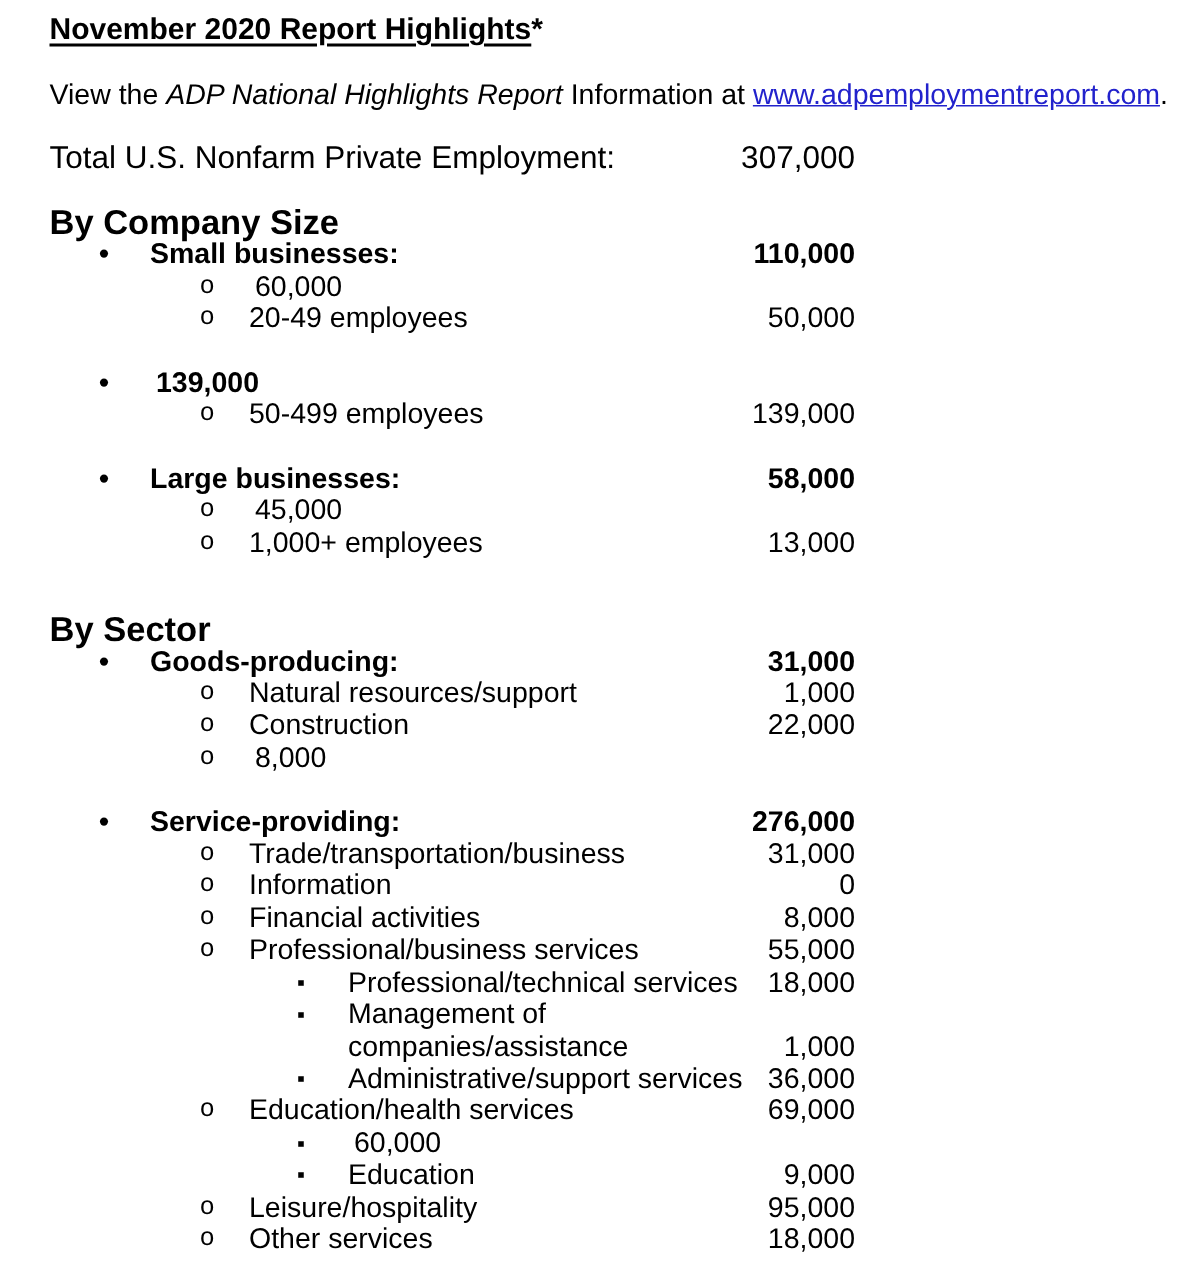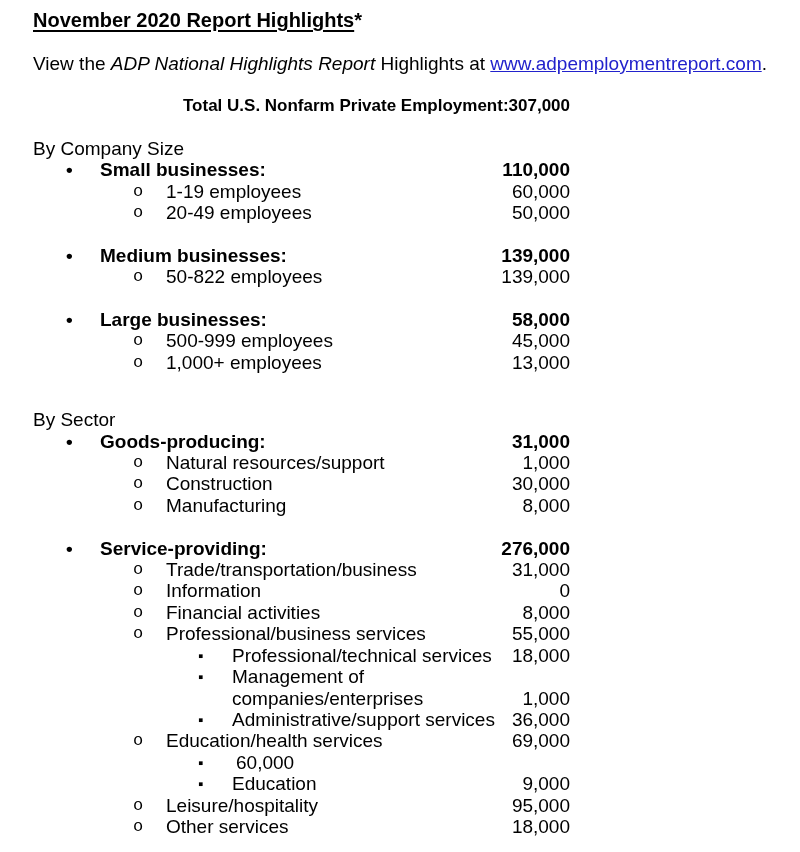--- a/index.html
+++ b/index.html
@@ -33,31 +33,30 @@
     white-space: nowrap;
   }
   .intro .report-name { font-style: italic; }
   .intro a {
     color: var(--link-color, #2222cc);
     cursor: pointer;
   }
   .total-row {
     display: flex;
     width: 537px;
-    font-size: 17px;
-    line-height: 21.4px;
-    font-weight: bold;
+    font-size: 21px;
+    line-height: 21.4px;
+    font-weight: normal;
     margin-bottom: 21px;
-    text-align: right;
   }
   .total-row .value { margin-left: auto; white-space: nowrap; }
   .section-heading {
-    font-size: 19px;
-    line-height: 21.4px;
-    font-weight: normal;
+    font-size: 23px;
+    line-height: 21.4px;
+    font-weight: bold;
   }
   .section + .section { margin-top: 36px; }
   .row {
     display: flex;
     align-items: flex-start;
     width: 537px;
     font-size: 19px;
     line-height: 21.4px;
   }
   .row.gap { margin-top: 21.4px; }
@@ -75,64 +74,61 @@
 </head>
 <body>
 
 <div class="doc">
 
   <div class="title">
     <span class="title-main">November 2020 Report Highlights</span><span>*</span>
   </div>
 
   <div class="intro">
-    <span>View the </span><span class="report-name">ADP National Highlights Report</span><span> Highlights at </span><a href="#">www.adpemploymentreport.com</a><span>.</span>
+    <span>View the </span><span class="report-name">ADP National Highlights Report</span><span> Information at </span><a href="#">www.adpemploymentreport.com</a><span>.</span>
   </div>
 
   <div class="total-row">
     <span class="label">Total U.S. Nonfarm Private Employment:</span>
     <span class="value">307,000</span>
   </div>
 
   <div>
       <div class="section">
         <div class="section-heading">By Company Size</div>
         <div class="row indent-1 bold">
           <span class="bullet bullet-1">•</span>
           <span class="label">Small businesses:</span>
           <span class="value">110,000</span>
         </div>
         <div class="row indent-2">
           <span class="bullet bullet-2">o</span>
-          <span class="label">1-19 employees</span>
           <span class="value">60,000</span>
         </div>
         <div class="row indent-2">
           <span class="bullet bullet-2">o</span>
           <span class="label">20-49 employees</span>
           <span class="value">50,000</span>
         </div>
         <div class="row indent-1 bold gap">
           <span class="bullet bullet-1">•</span>
-          <span class="label">Medium businesses:</span>
           <span class="value">139,000</span>
         </div>
         <div class="row indent-2">
           <span class="bullet bullet-2">o</span>
-          <span class="label">50-822 employees</span>
+          <span class="label">50-499 employees</span>
           <span class="value">139,000</span>
         </div>
         <div class="row indent-1 bold gap">
           <span class="bullet bullet-1">•</span>
           <span class="label">Large businesses:</span>
           <span class="value">58,000</span>
         </div>
         <div class="row indent-2">
           <span class="bullet bullet-2">o</span>
-          <span class="label">500-999 employees</span>
           <span class="value">45,000</span>
         </div>
         <div class="row indent-2">
           <span class="bullet bullet-2">o</span>
           <span class="label">1,000+ employees</span>
           <span class="value">13,000</span>
         </div>
       </div>
       <div class="section">
         <div class="section-heading">By Sector</div>
@@ -142,25 +138,24 @@
           <span class="value">31,000</span>
         </div>
         <div class="row indent-2">
           <span class="bullet bullet-2">o</span>
           <span class="label">Natural resources/support</span>
           <span class="value">1,000</span>
         </div>
         <div class="row indent-2">
           <span class="bullet bullet-2">o</span>
           <span class="label">Construction</span>
-          <span class="value">30,000</span>
-        </div>
-        <div class="row indent-2">
-          <span class="bullet bullet-2">o</span>
-          <span class="label">Manufacturing</span>
+          <span class="value">22,000</span>
+        </div>
+        <div class="row indent-2">
+          <span class="bullet bullet-2">o</span>
           <span class="value">8,000</span>
         </div>
         <div class="row indent-1 bold gap">
           <span class="bullet bullet-1">•</span>
           <span class="label">Service-providing:</span>
           <span class="value">276,000</span>
         </div>
         <div class="row indent-2">
           <span class="bullet bullet-2">o</span>
           <span class="label">Trade/transportation/business</span>
@@ -181,21 +176,21 @@
           <span class="label">Professional/business services</span>
           <span class="value">55,000</span>
         </div>
         <div class="row indent-3">
           <span class="bullet bullet-3">▪</span>
           <span class="label">Professional/technical services</span>
           <span class="value">18,000</span>
         </div>
         <div class="row indent-3">
           <span class="bullet bullet-3">▪</span>
-          <span class="label">Management of companies/enterprises</span>
+          <span class="label">Management of companies/assistance</span>
           <span class="value">1,000</span>
         </div>
         <div class="row indent-3">
           <span class="bullet bullet-3">▪</span>
           <span class="label">Administrative/support services</span>
           <span class="value">36,000</span>
         </div>
         <div class="row indent-2">
           <span class="bullet bullet-2">o</span>
           <span class="label">Education/health services</span>

